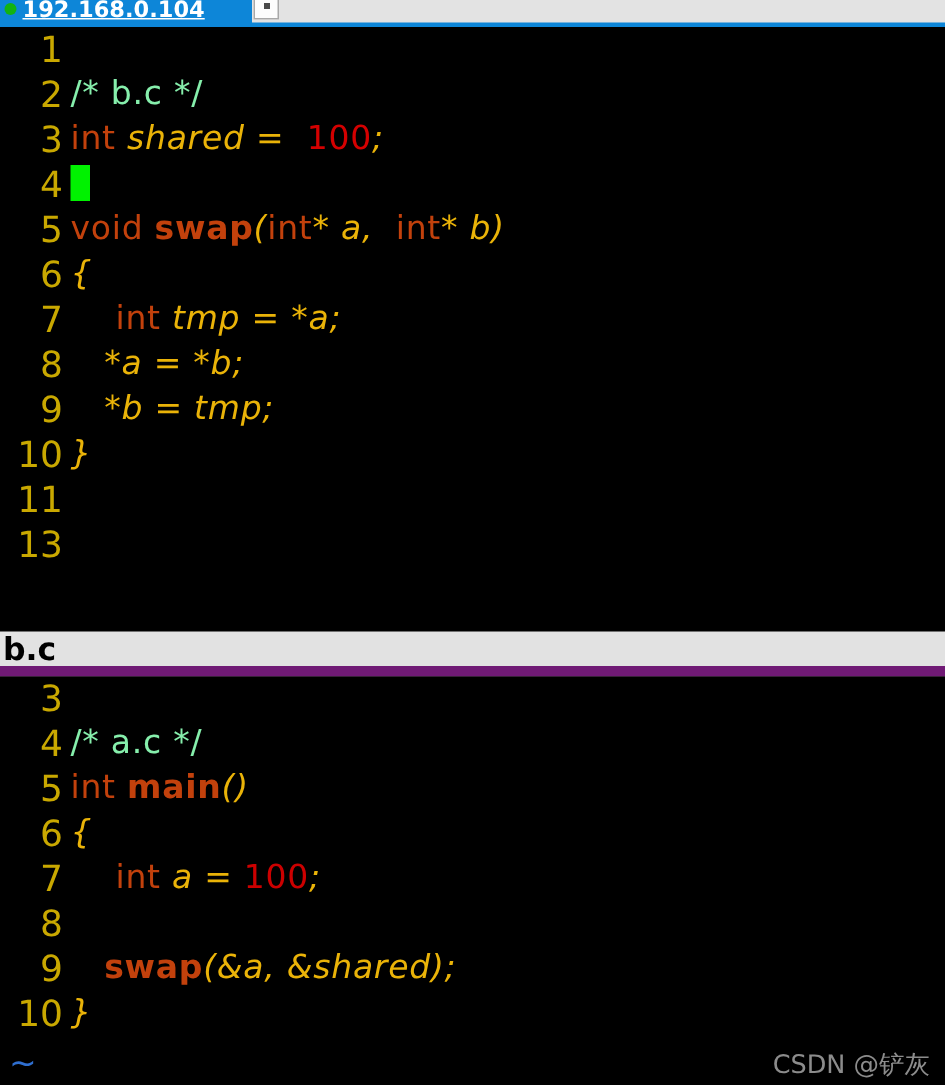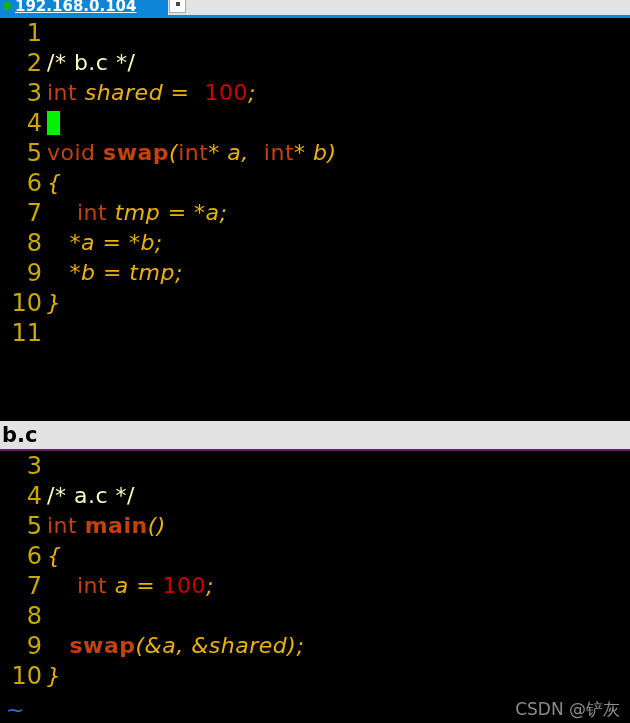--- a/index.html
+++ b/index.html
@@ -105,21 +105,21 @@
   .code-text {
     flex: 1 1 auto;
     font-size: 22px;
     color: #ffffff;
     white-space: pre;
     font-family: "DejaVu Sans", "Liberation Sans", sans-serif;
     letter-spacing: 0.5px;
   }
 
   
-  .t-comment { color: #fef9c3; }
+  .t-comment { color: #86efac; }
   .t-type    { color: #c2410c; }
   .t-func    { color: #c2410c; font-weight: 700; }
   .t-num     { color: #cc0000; }
   .t-num-br  { color: #d40000; }
   .t-plain   { color: #eab308; font-style: italic; }
 
   .cursor-block {
     display: inline-block;
     width: 13px;
     height: 24px;
@@ -132,21 +132,21 @@
     height: 30px;
     background: #e2e2e2;
     color: #000000;
     font-family: "DejaVu Sans", "Liberation Sans", sans-serif;
     font-size: 21px;
     font-weight: 700;
     display: flex;
     align-items: center;
     padding-left: 2px;
     box-sizing: border-box;
-    border-bottom: 2px solid #701a75;
+    border-bottom: 7px solid #701a75;
   }
 
   
   .bottom-row {
     height: 27px;
     display: flex;
     align-items: center;
     position: relative;
     background: #000000;
   }
@@ -220,20 +220,24 @@
       <div class="code-text"><span class="t-plain">   *b = tmp;</span></div>
     </div>
     <div class="code-line">
       <div class="gutter">10</div>
       <div class="code-text"><span class="t-plain">}</span></div>
     </div>
     <div class="code-line">
       <div class="gutter">11</div>
       <div class="code-text"></div>
     </div>
+    <div class="code-line">
+      <div class="gutter">13</div>
+      <div class="code-text"></div>
+    </div>
   </div>
 
 <div class="statusbar">
   <span>b.c</span>
 </div>
 
 <div class="pane pane-bottom" id="pane-bottom">
     <div class="code-line">
       <div class="gutter">3</div>
       <div class="code-text"></div>

